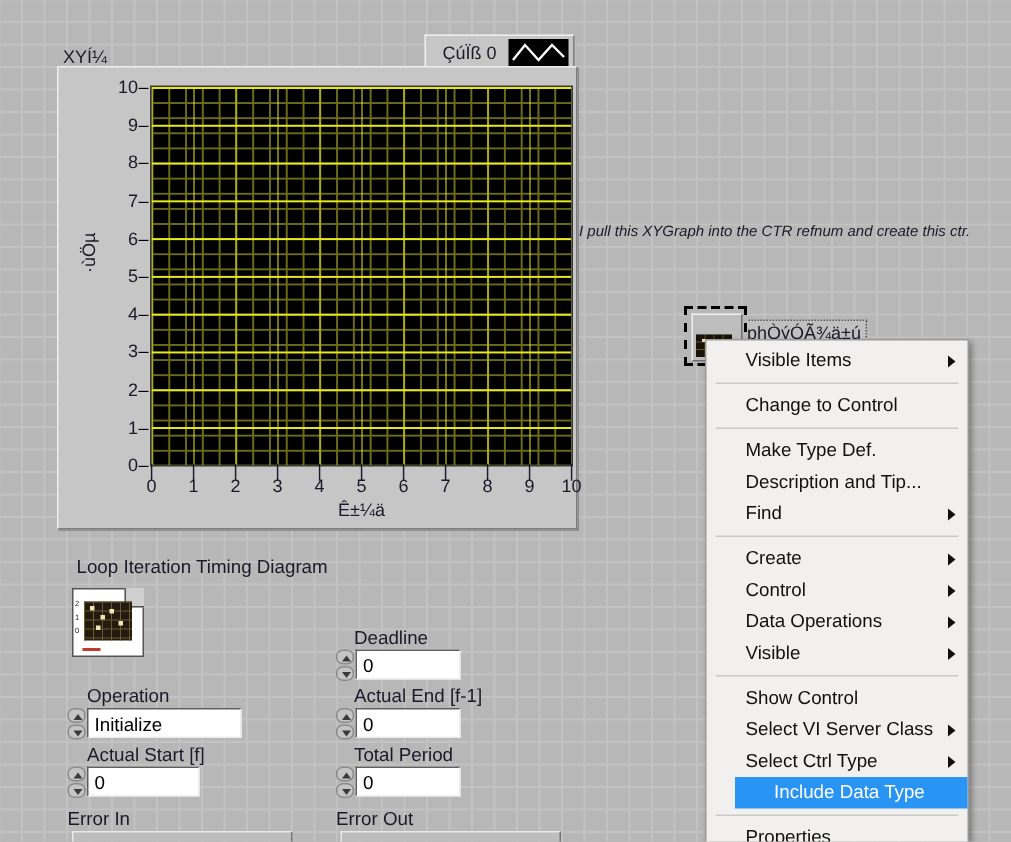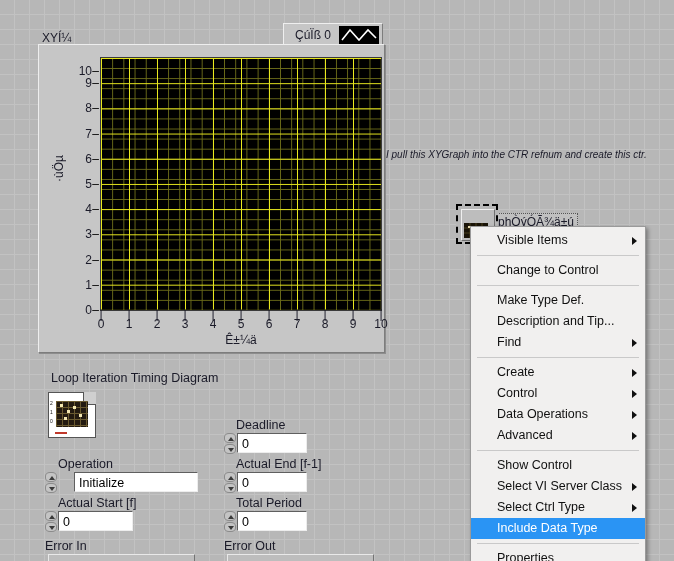--- a/index.html
+++ b/index.html
@@ -120,21 +120,21 @@
     background:#f1f0ef;
     border:1px solid #9a9a9a;
     box-shadow:2px 2px 4px rgba(0,0,0,.35);
     padding:3px 0;
     font-size:12.5px;
   }
   .mi{
     position:relative;height:21px;line-height:21px;
     padding:0 20px 0 26px;white-space:nowrap;color:#101010;
   }
-  .mi.sel{background:#2a94f4;color:#ffffff;}
+  .mi.sel{background:#2a94f4;color:#ffffff;margin-left:19px;}
   .mi .arrow{
     position:absolute;right:8px;top:50%;transform:translateY(-50%);
     width:0;height:0;border-left:5px solid #101010;
     border-top:4px solid transparent;border-bottom:4px solid transparent;
   }
   .msep{height:1px;background:#c9c9c9;margin:4px 6px;}
 
   
   .clabel{position:absolute;font-size:12.5px;white-space:nowrap;}
   .numbox{
@@ -204,21 +204,21 @@
     </svg>
   </span>
 </div>
 
 <div class="abs" id="graph-panel"></div>
 <div class="abs" id="plot-area"></div>
 <div class="abs" id="plot-major"></div>
 <div class="abs" id="plot-border"></div>
 
 <div class="abs" id="y-axis">
-  <div class="ytick" style="top:13px"><span>10</span><span class="tk">–</span></div>
+  <div class="ytick" style="top:0px"><span>10</span><span class="tk">–</span></div>
   <div class="ytick" style="top:25.2px"><span>9</span><span class="tk">–</span></div>
   <div class="ytick" style="top:50.4px"><span>8</span><span class="tk">–</span></div>
   <div class="ytick" style="top:75.6px"><span>7</span><span class="tk">–</span></div>
   <div class="ytick" style="top:100.8px"><span>6</span><span class="tk">–</span></div>
   <div class="ytick" style="top:126px"><span>5</span><span class="tk">–</span></div>
   <div class="ytick" style="top:151.2px"><span>4</span><span class="tk">–</span></div>
   <div class="ytick" style="top:176.4px"><span>3</span><span class="tk">–</span></div>
   <div class="ytick" style="top:201.6px"><span>2</span><span class="tk">–</span></div>
   <div class="ytick" style="top:226.8px"><span>1</span><span class="tk">–</span></div>
   <div class="ytick" style="top:252px"><span>0</span><span class="tk">–</span></div>
@@ -299,21 +299,21 @@
   </div>
   <div class="mi">
     <span>Control</span>
     <span class="arrow"></span>
   </div>
   <div class="mi">
     <span>Data Operations</span>
     <span class="arrow"></span>
   </div>
   <div class="mi">
-    <span>Advanced</span>
+    <span>Visible</span>
     <span class="arrow"></span>
   </div>
 
   <div class="msep"></div>
 
   <div class="mi">
     <span>Show Control</span>
   </div>
   <div class="mi">
     <span>Select VI Server Class</span>
@@ -349,21 +349,21 @@
   <span class="axl" style="top:16px">1</span>
   <span class="axl" style="top:25px">0</span>
   <div class="under"></div>
 </div>
 
 <div class="clabel" style="left:58px;top:457px">Operation</div>
 <div class="spin" style="left:45px;top:472px">
     <i></i>
     <i></i>
   </div>
-<div class="numbox" style="left:74px;top:472px;width:124px">Initialize</div>
+<div class="numbox" style="left:58px;top:472px;width:103px">Initialize</div>
 
 <div class="clabel" style="left:58px;top:496px">Actual Start [f]</div>
 <div class="spin" style="left:45px;top:511px">
     <i></i>
     <i></i>
   </div>
 <div class="numbox" style="left:58px;top:511px;width:75px">0</div>
 
 <div class="clabel" style="left:45px;top:539px">Error In</div>
 <div class="errbar" style="left:48px;top:554px;width:145px"></div>

